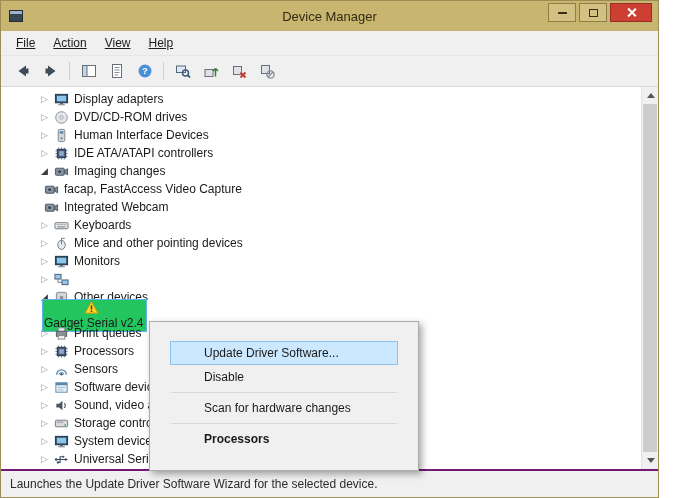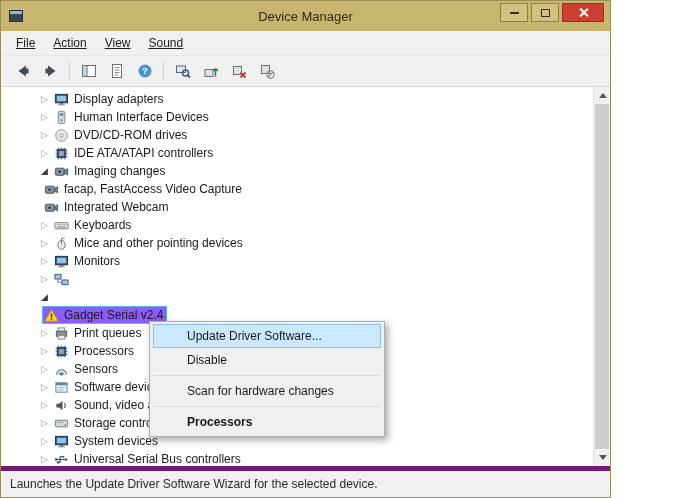--- a/index.html
+++ b/index.html
@@ -1,16 +1,16 @@
 <!DOCTYPE html>
 <html><head>
 <meta charset="utf-8">
 <style>
   html,body{margin:0;padding:0;background:#ffffff;font-family:"Liberation Sans","DejaVu Sans",sans-serif;}
-  .window{position:relative;width:611px;height:498px;box-sizing:border-box;border:1px solid #9c8d52;display:flex;flex-direction:column;background:#fff;overflow:hidden;}
+  .window{position:relative;width:659px;height:498px;box-sizing:border-box;border:1px solid #9c8d52;display:flex;flex-direction:column;background:#fff;overflow:hidden;}
 
   
   .titlebar{height:30px;flex:0 0 30px;background:#c8b670;display:flex;align-items:center;position:relative;}
   .win-icon{width:14px;height:12px;margin-left:8px;background:#3a4654;border:1px solid #222c38;box-sizing:border-box;}
   .win-icon span{display:block;height:3px;background:#9db4c8;}
   .title{position:absolute;left:0;right:0;text-align:center;font-size:13px;color:#332b12;pointer-events:none;}
   .controls{margin-left:auto;display:flex;align-items:flex-start;height:100%;padding:4px 6px 0 0;gap:3px;position:relative;z-index:2;}
   .ctl{height:19px;display:flex;align-items:center;justify-content:center;box-sizing:border-box;cursor:default;}
   .ctl.minb,.ctl.maxb{width:28px;background:#d2c183;border:1px solid #8f7f45;}
   .min-glyph{width:9px;height:2px;background:#3a3014;}
@@ -36,36 +36,36 @@
   .tree{position:absolute;left:0;top:0;right:17px;bottom:0;padding-top:3px;font-size:12px;color:#1a1a1a;}
   .row{display:flex;align-items:center;height:18px;white-space:nowrap;}
   .lvl1{padding-left:36px;}
   .lvl2{padding-left:41px;}
   .exp{width:15px;flex:0 0 15px;display:flex;align-items:center;justify-content:center;color:#8a8a8a;}
   .exp.collapsed::before{content:"▷";font-size:9px;color:#9a9a9a;}
   .exp.expanded::before{content:"◢";font-size:9px;color:#3c3c3c;}
   .content{display:inline-flex;align-items:center;border:1px solid transparent;padding:0 3px 0 1px;}
   .ticon{width:15px;height:15px;flex:0 0 15px;margin-right:5px;}
   .lbl{line-height:16px;}
-  .row.sel .content{background:#8b5cf6;border-color:#5fb2e8;}
+  .row.sel .content{background:#22c55e;border-color:#5fb2e8;flex-direction:column;}
 
   
   .sbar{position:absolute;right:0;top:0;bottom:0;width:17px;background:#f0f0f0;border-left:1px solid #e3e3e3;box-sizing:border-box;}
   .sarrow{position:absolute;left:0;width:17px;height:17px;display:flex;align-items:center;justify-content:center;}
   .sarrow.up{top:0;}
   .sarrow.down{bottom:0;}
   .tri-up{width:0;height:0;border-left:4px solid transparent;border-right:4px solid transparent;border-bottom:5px solid #565656;}
   .tri-down{width:0;height:0;border-left:4px solid transparent;border-right:4px solid transparent;border-top:5px solid #565656;}
   .sthumb{position:absolute;left:1px;right:1px;top:17px;bottom:17px;background:#cdcdcd;}
 
   
-  .statusbar{height:26px;flex:0 0 26px;background:#f0f0f0;border-top:5px solid #701a75;display:flex;align-items:center;padding:0 9px;font-size:12px;color:#2b2b2b;}
-
-  
-  .ctx{position:absolute;left:148px;top:320px;width:230px;background:#f0f0f0;border:1px solid #acacac;box-shadow:3px 3px 7px rgba(0,0,0,0.35);padding:2px;z-index:20;font-size:12px;color:#1a1a1a;}
+  .statusbar{height:26px;flex:0 0 26px;background:#f0f0f0;border-top:2px solid #701a75;display:flex;align-items:center;padding:0 9px;font-size:12px;color:#2b2b2b;}
+
+  
+  .ctx{position:absolute;left:148px;top:320px;width:230px;background:#f0f0f0;border:1px solid #acacac;box-shadow:3px 3px 7px rgba(0,0,0,0.35);padding:19px;z-index:20;font-size:12px;color:#1a1a1a;}
   .ctx-item{height:22px;display:flex;align-items:center;padding-left:33px;border:1px solid transparent;margin:0 1px;}
   .ctx-item.hl{background:#cce8ff;border-color:#8ac2ec;}
   .ctx-item.bold{font-weight:bold;}
   .ctx-sep{height:1px;background:#d9d9d9;margin:3px 2px;}
 </style>
 </head>
 <body>
 
 <svg style="position:absolute;width:0;height:0;" aria-hidden="true">
   <defs>
@@ -209,21 +209,21 @@
       <div class="ctl closeb">
           <span class="x-glyph"></span>
         </div>
     </div>
   </div>
 
   <div class="menubar">
     <span class="menu-item">File</span>
     <span class="menu-item">Action</span>
     <span class="menu-item">View</span>
-    <span class="menu-item">Sound</span>
+    <span class="menu-item">Help</span>
   </div>
 
   <div class="toolbar">
     <div class="tbtn">
         <svg>
           <use href="#t-back"></use>
         </svg>
       </div>
     <div class="tbtn">
         <svg>
@@ -278,38 +278,38 @@
             <svg class="ticon">
               <use href="#i-monitor"></use>
             </svg>
             <span class="lbl">Display adapters</span>
           </span>
         </div>
       <div class="row lvl1">
           <span class="exp collapsed"></span>
           <span class="content">
             <svg class="ticon">
+              <use href="#i-disc"></use>
+            </svg>
+            <span class="lbl">DVD/CD-ROM drives</span>
+          </span>
+        </div>
+      <div class="row lvl1">
+          <span class="exp collapsed"></span>
+          <span class="content">
+            <svg class="ticon">
               <use href="#i-hid"></use>
             </svg>
             <span class="lbl">Human Interface Devices</span>
           </span>
         </div>
       <div class="row lvl1">
           <span class="exp collapsed"></span>
           <span class="content">
             <svg class="ticon">
-              <use href="#i-disc"></use>
-            </svg>
-            <span class="lbl">DVD/CD-ROM drives</span>
-          </span>
-        </div>
-      <div class="row lvl1">
-          <span class="exp collapsed"></span>
-          <span class="content">
-            <svg class="ticon">
               <use href="#i-chip"></use>
             </svg>
             <span class="lbl">IDE ATA/ATAPI controllers</span>
           </span>
         </div>
       <div class="row lvl1">
           <span class="exp expanded"></span>
           <span class="content">
             <svg class="ticon">
               <use href="#i-camera"></use>
@@ -363,20 +363,26 @@
       <div class="row lvl1">
           <span class="exp collapsed"></span>
           <span class="content">
             <svg class="ticon">
               <use href="#i-network"></use>
             </svg>
           </span>
         </div>
       <div class="row lvl1">
           <span class="exp expanded"></span>
+          <span class="content">
+            <svg class="ticon">
+              <use href="#i-other"></use>
+            </svg>
+            <span class="lbl">Other devices</span>
+          </span>
         </div>
       <div class="row lvl2 sel">
           <span class="content">
             <svg class="ticon">
               <use href="#i-warning"></use>
             </svg>
             <span class="lbl">Gadget Serial v2.4</span>
           </span>
         </div>
       <div class="row lvl1">

